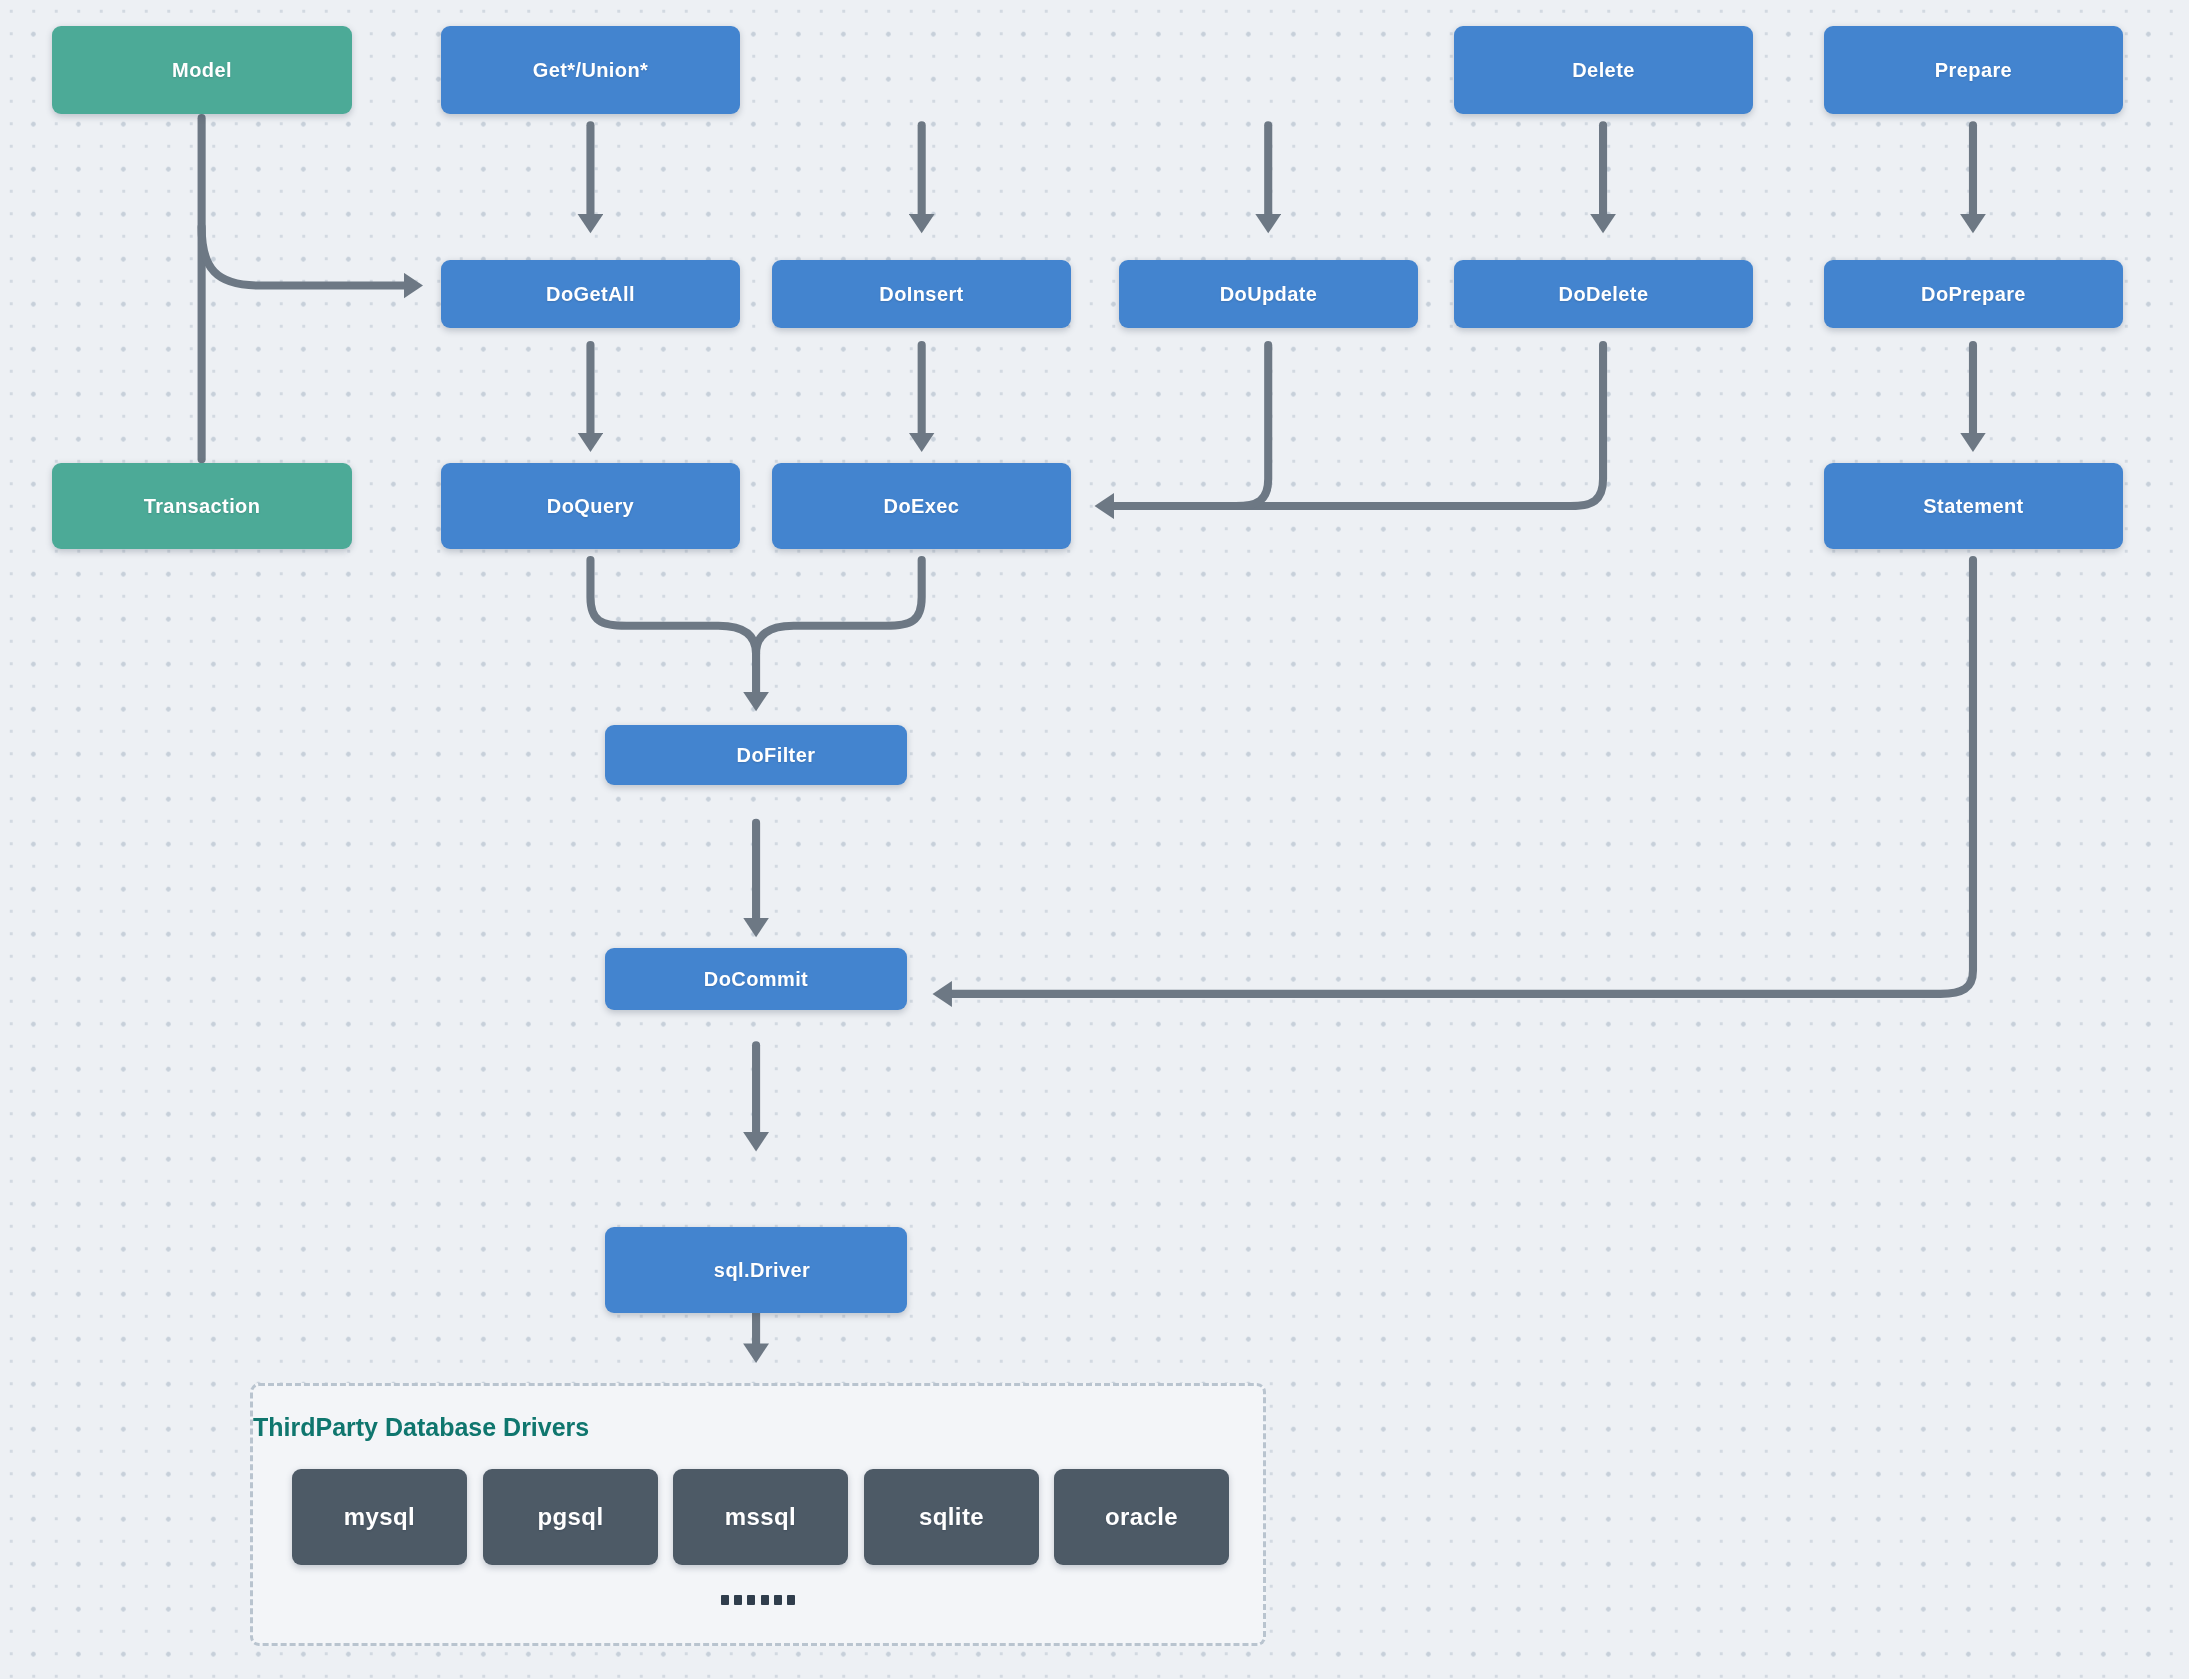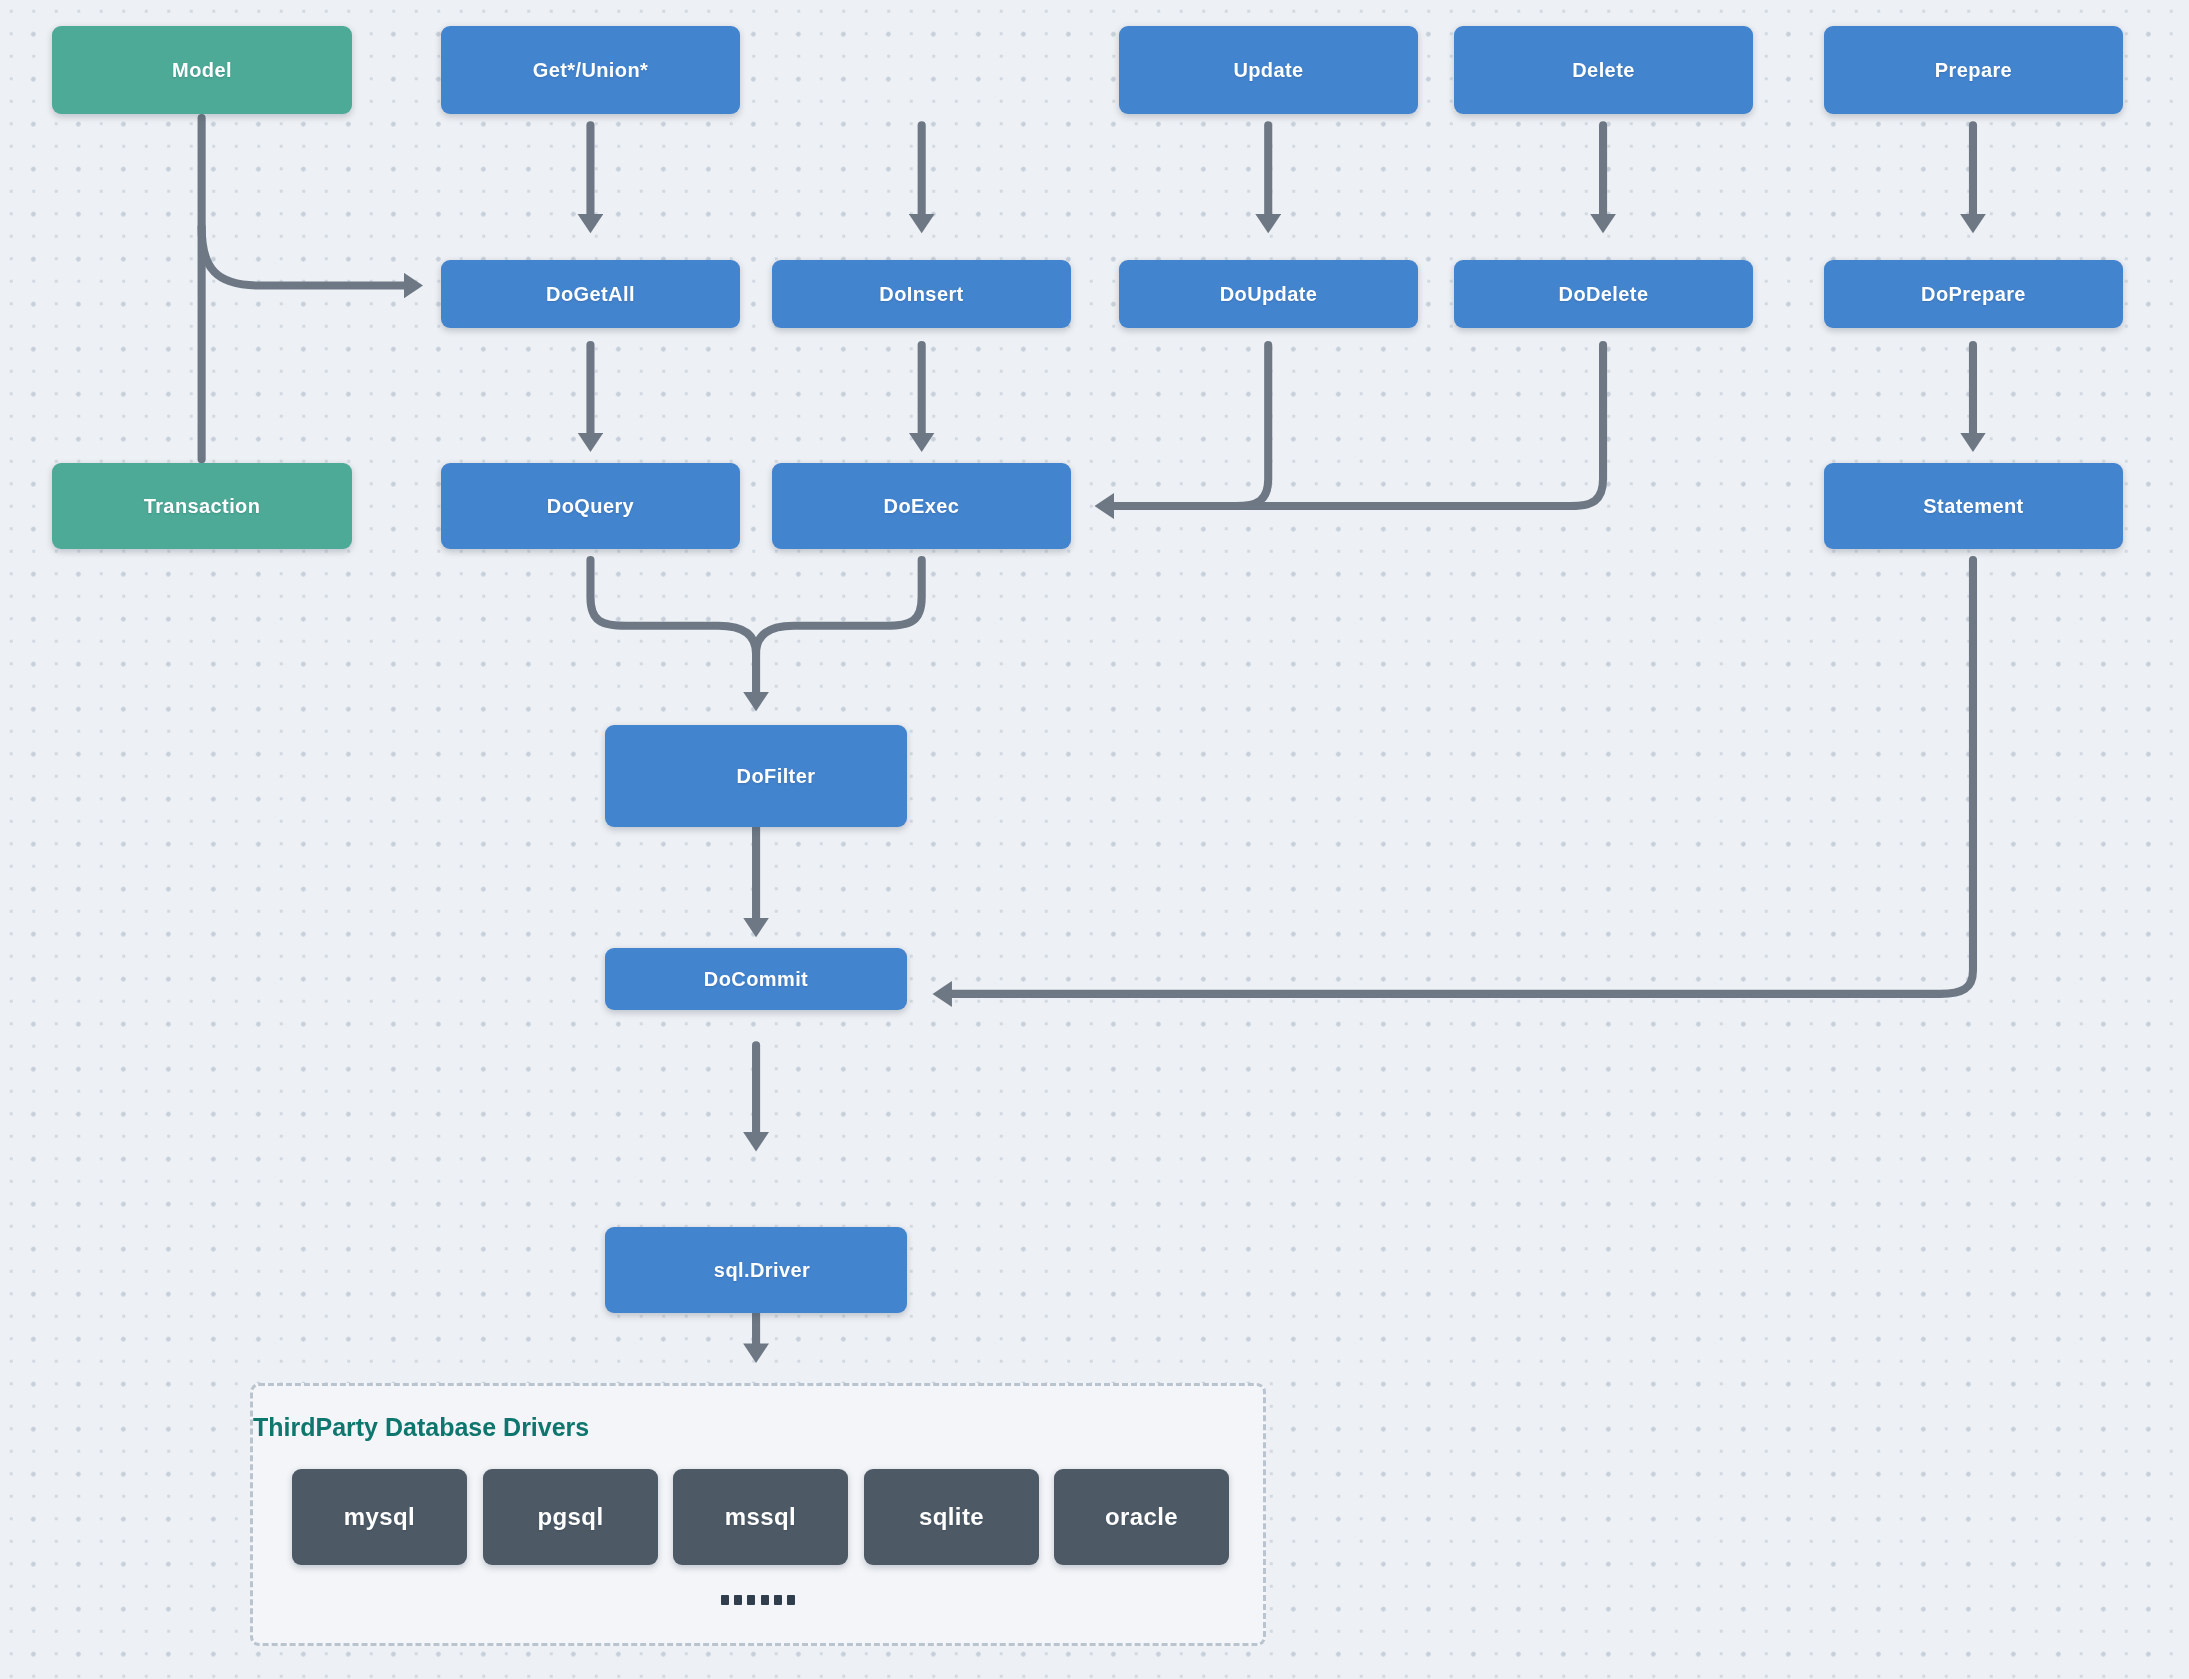--- a/index.html
+++ b/index.html
@@ -36,21 +36,21 @@
   .r2{top:260px;height:68px;}
   .r3{top:463px;height:86px;}
   .c1{left:52px;width:300px;}
   .c2{left:441px;width:299px;}
   .c3{left:772px;width:299px;}
   .c4{left:1119px;width:299px;}
   .c5{left:1454px;width:299px;}
   .c6{left:1824px;width:299px;}
 
   .mid{left:605px;width:302px;}
-  .y-filter{top:725px;height:102px;padding-left:40px;}
+  .y-filter{top:725px;height:60px;padding-left:40px;}
   .y-commit{top:948px;height:62px;}
   .y-driver{top:1227px;height:86px;padding-left:12px;}
 
   .drivers-panel{
     position:absolute;left:250px;top:1383px;width:1016px;height:263px;
     background:#f3f5f8;
     border:3.6px dashed #b9c4cf;border-radius:9px;
     box-sizing:border-box;
   }
   .drivers-title{
@@ -104,21 +104,20 @@
 
     <path class="wire" d="M840 914 V1028" marker-end="url(#ah)"></path>
     <path class="wire" d="M840 1161 V1266" marker-end="url(#ah)"></path>
     <path class="wire" d="M840 1399 V1501" marker-end="url(#ah)"></path>
 
     <path class="wire" d="M2192 622 V1078 C2192 1098 2180 1104 2156 1104 H1049" marker-end="url(#ah)"></path>
   </svg>
 
   <div class="node green r1 c1">Model</div>
   <div class="node blue r1 c2">Get*/Union*</div>
-  <div class="node blue r1 c4">Update</div>
   <div class="node blue r1 c5">Delete</div>
   <div class="node blue r1 c6">Prepare</div>
 
   <div class="node blue r2 c2">DoGetAll</div>
   <div class="node blue r2 c3">DoInsert</div>
   <div class="node blue r2 c4">DoUpdate</div>
   <div class="node blue r2 c5">DoDelete</div>
   <div class="node blue r2 c6">DoPrepare</div>
 
   <div class="node green r3 c1">Transaction</div>

